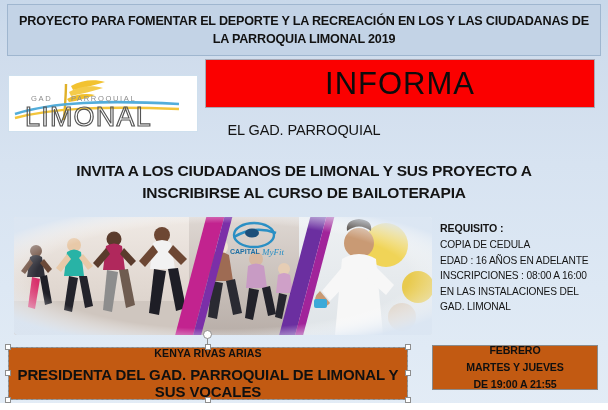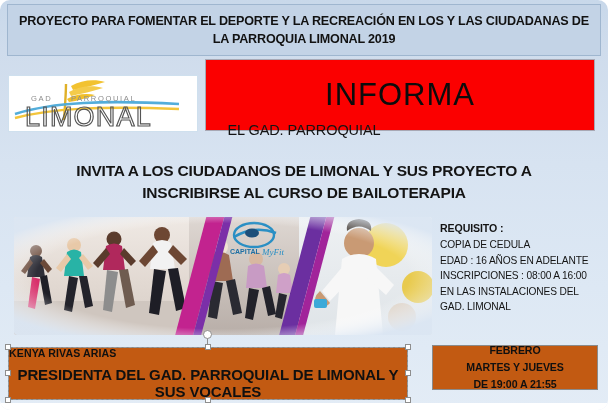--- a/index.html
+++ b/index.html
@@ -4,21 +4,20 @@
 <style>
   html,body{margin:0;padding:0;}
   body{
     width:608px;height:410px;overflow:hidden;
     font-family:"Liberation Sans", sans-serif;
     background:#ffffff;
   }
   #slide{
     position:relative;width:608px;height:410px;overflow:hidden;
     background:linear-gradient(180deg,#c8d8ea 0%,#cfdcec 12%,#d7e3f1 40%,#dde8f4 70%,#e3ecf6 100%);
-    border-radius:10px;
   }
   
   #bottom-strip{
     position:absolute;left:0;bottom:0;width:608px;height:7px;background:#ffffff;z-index:40;
   }
   
   #title-bar{
     position:absolute;left:7px;top:4px;width:594px;height:52px;
     background:#c3d3e6;
     border:1px solid #9fb6cf;
@@ -31,21 +30,21 @@
     letter-spacing:-0.2px;padding:0 6px;
   }
   
   #logo-box{
     position:absolute;left:8px;top:75px;width:190px;height:57px;
     background:#ffffff;border:1px solid #cfe0ee;box-sizing:border-box;overflow:hidden;
   }
   #logo-svg{position:absolute;left:0;top:0;}
   
   #informa{
-    position:absolute;left:205px;top:59px;width:390px;height:72px;
+    position:absolute;left:205px;top:59px;width:390px;height:49px;
     background:#fb0000;
     border:1px solid #a8a8b4;
     box-sizing:border-box;
     display:flex;align-items:center;justify-content:center;
   }
   #informa .t{
     font-size:31px;color:#0c0c0c;font-weight:400;letter-spacing:1px;
     font-family:"Liberation Sans", sans-serif;
   }
   
@@ -68,21 +67,21 @@
   #requisito{
     position:absolute;left:440px;top:222px;width:166px;
     color:#141414;
   }
   #requisito .head{font-size:10.6px;font-weight:bold;margin-bottom:3px;letter-spacing:-0.1px;}
   #requisito .ln{font-size:10.2px;line-height:1.52;letter-spacing:-0.15px;white-space:nowrap;}
   
   #orange-left{
     position:absolute;left:8px;top:347px;width:400px;height:53px;
     background:#c25a12;border:1px solid #8a8a8a;box-sizing:border-box;
-    display:flex;flex-direction:column;align-items:flex-start;justify-content:center;
+    display:flex;flex-direction:column;align-items:center;justify-content:center;
     text-align:center;
   }
   #orange-left .n{font-size:10.6px;font-weight:bold;color:#101010;margin-bottom:7px;letter-spacing:0.1px;}
   #orange-left .r{font-size:15px;font-weight:bold;color:#101010;letter-spacing:-0.1px;}
   #orange-right{
     position:absolute;left:432px;top:345px;width:166px;height:45px;
     background:#c25a12;border:1px solid #8a8a8a;box-sizing:border-box;
     display:flex;flex-direction:column;align-items:center;justify-content:center;
     text-align:center;
   }

